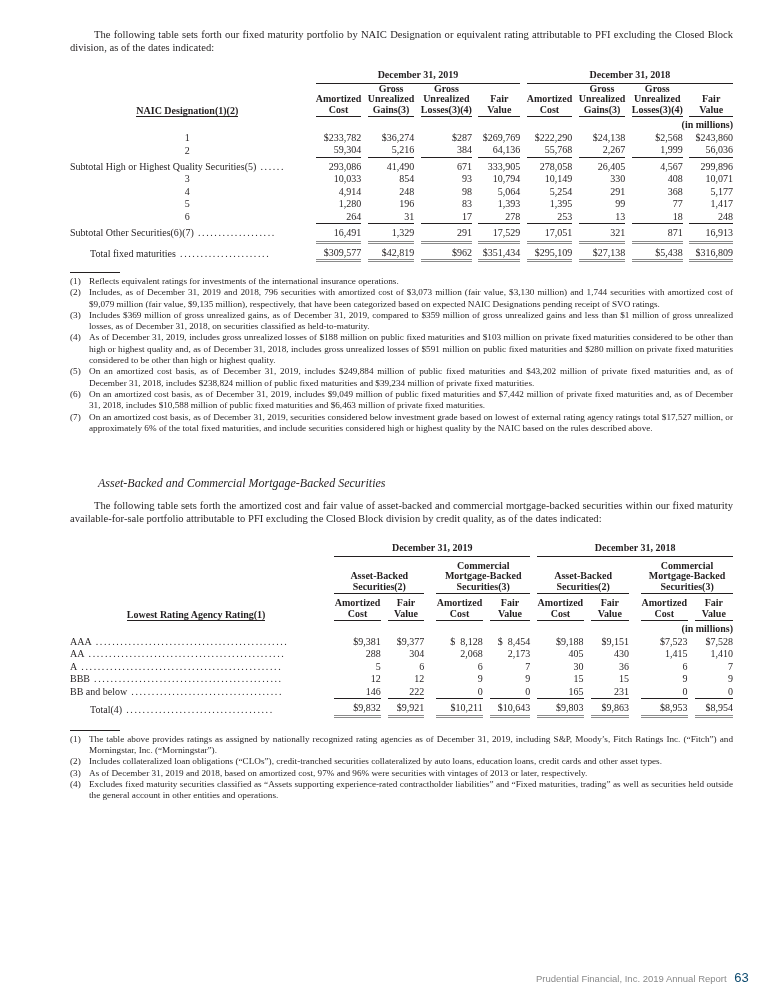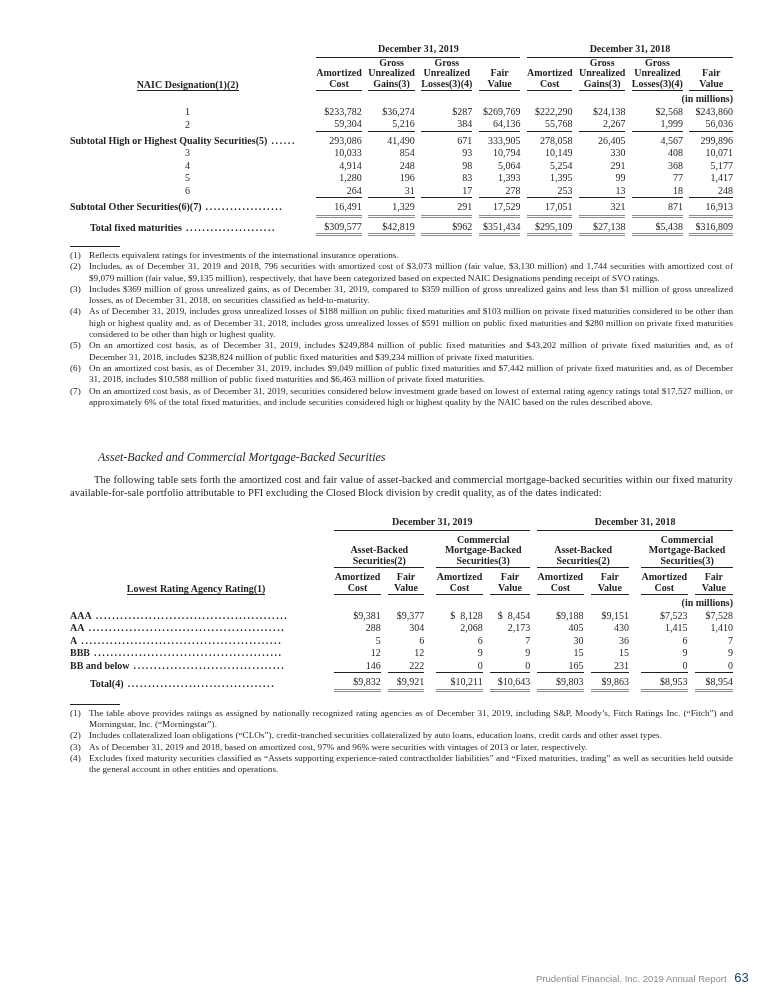--- a/index.html
+++ b/index.html
@@ -17,21 +17,21 @@
   .section-title { font-style: italic; font-size: 12px; margin-left: 28px; }
 
   table.fin { border-collapse: separate; border-spacing: 0; width: 100%; font-size: 10px; }
   table.fin td, table.fin th { padding: 0; white-space: nowrap; }
   table.fin th { font-weight: bold; text-align: center; vertical-align: bottom; line-height: 10.5px; }
   .hdr-date { border-bottom: 1.5px solid #231f20; padding-bottom: 2px !important; }
   .hdr-col { border-bottom: 1.3px solid #231f20; padding-bottom: 1px !important; }
   .hdr-label { border-bottom: 1.3px solid #231f20; }
   .gap { width: 7px; }
   td.num { text-align: right; }
-  td.lbl { text-align: left; font-weight: bold; }
+  td.lbl { text-align: left; }
   td.center { text-align: center; }
   .inmil { text-align: right; font-weight: bold; padding-top: 2px !important; }
   .ul { border-bottom: 1px solid #231f20; }
   .dul { border-bottom: 3px double #8a8a8a; margin-left: 31px; }
   tr.row td { height: 12.4px; }
   tr.sub td { padding-top: 3px; }
   .dots { letter-spacing: 1.6px; }
 
   .footrule { width: 50px; border-top: 1px solid #231f20; margin-top: 10px; margin-bottom: 3px; }
   .notes { font-size: 9.2px; line-height: 11.3px; }
@@ -44,20 +44,21 @@
     font-family: "Liberation Sans", "DejaVu Sans", sans-serif;
     font-size: 9.5px; color: #8a8a8a;
   }
   .footer .pg { font-size: 13px; color: #0c4a6e; margin-left: 5px; }
 </style>
 </head>
 <body>
 
 <div class="page">
 
+  <p class="para">The following table sets forth our fixed maturity portfolio by NAIC Designation or equivalent rating attributable to PFI excluding the Closed Block division, as of the dates indicated:</p>
 
   <table class="fin" style="margin-top:16px;">
     <colgroup>
       <col style="width:236px">
         <col style="width:12px">
       <col style="width:44px">
         <col class="gap">
         <col style="width:46px">
         <col class="gap">
         <col style="width:50px">

